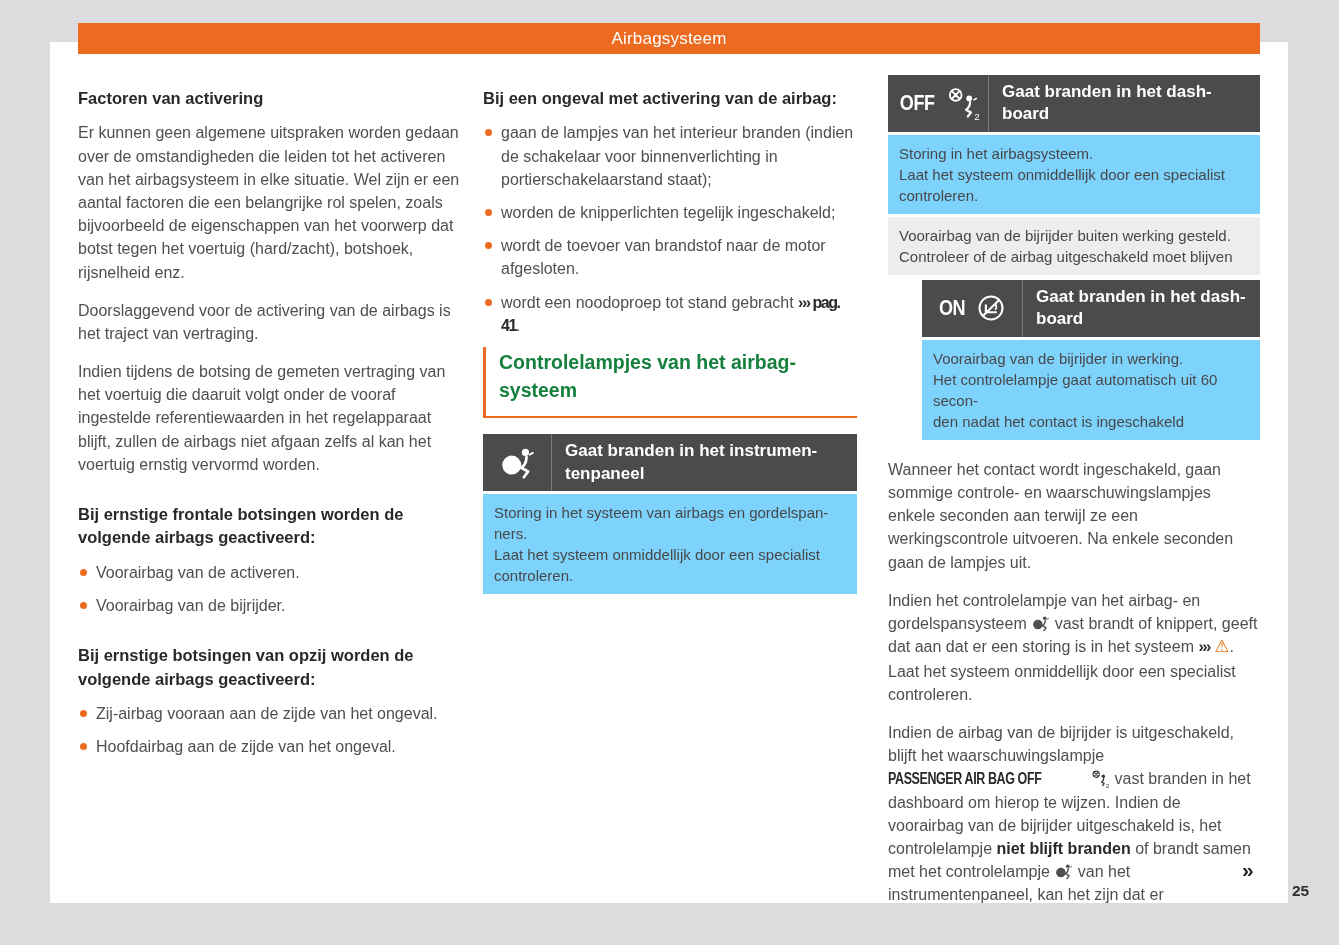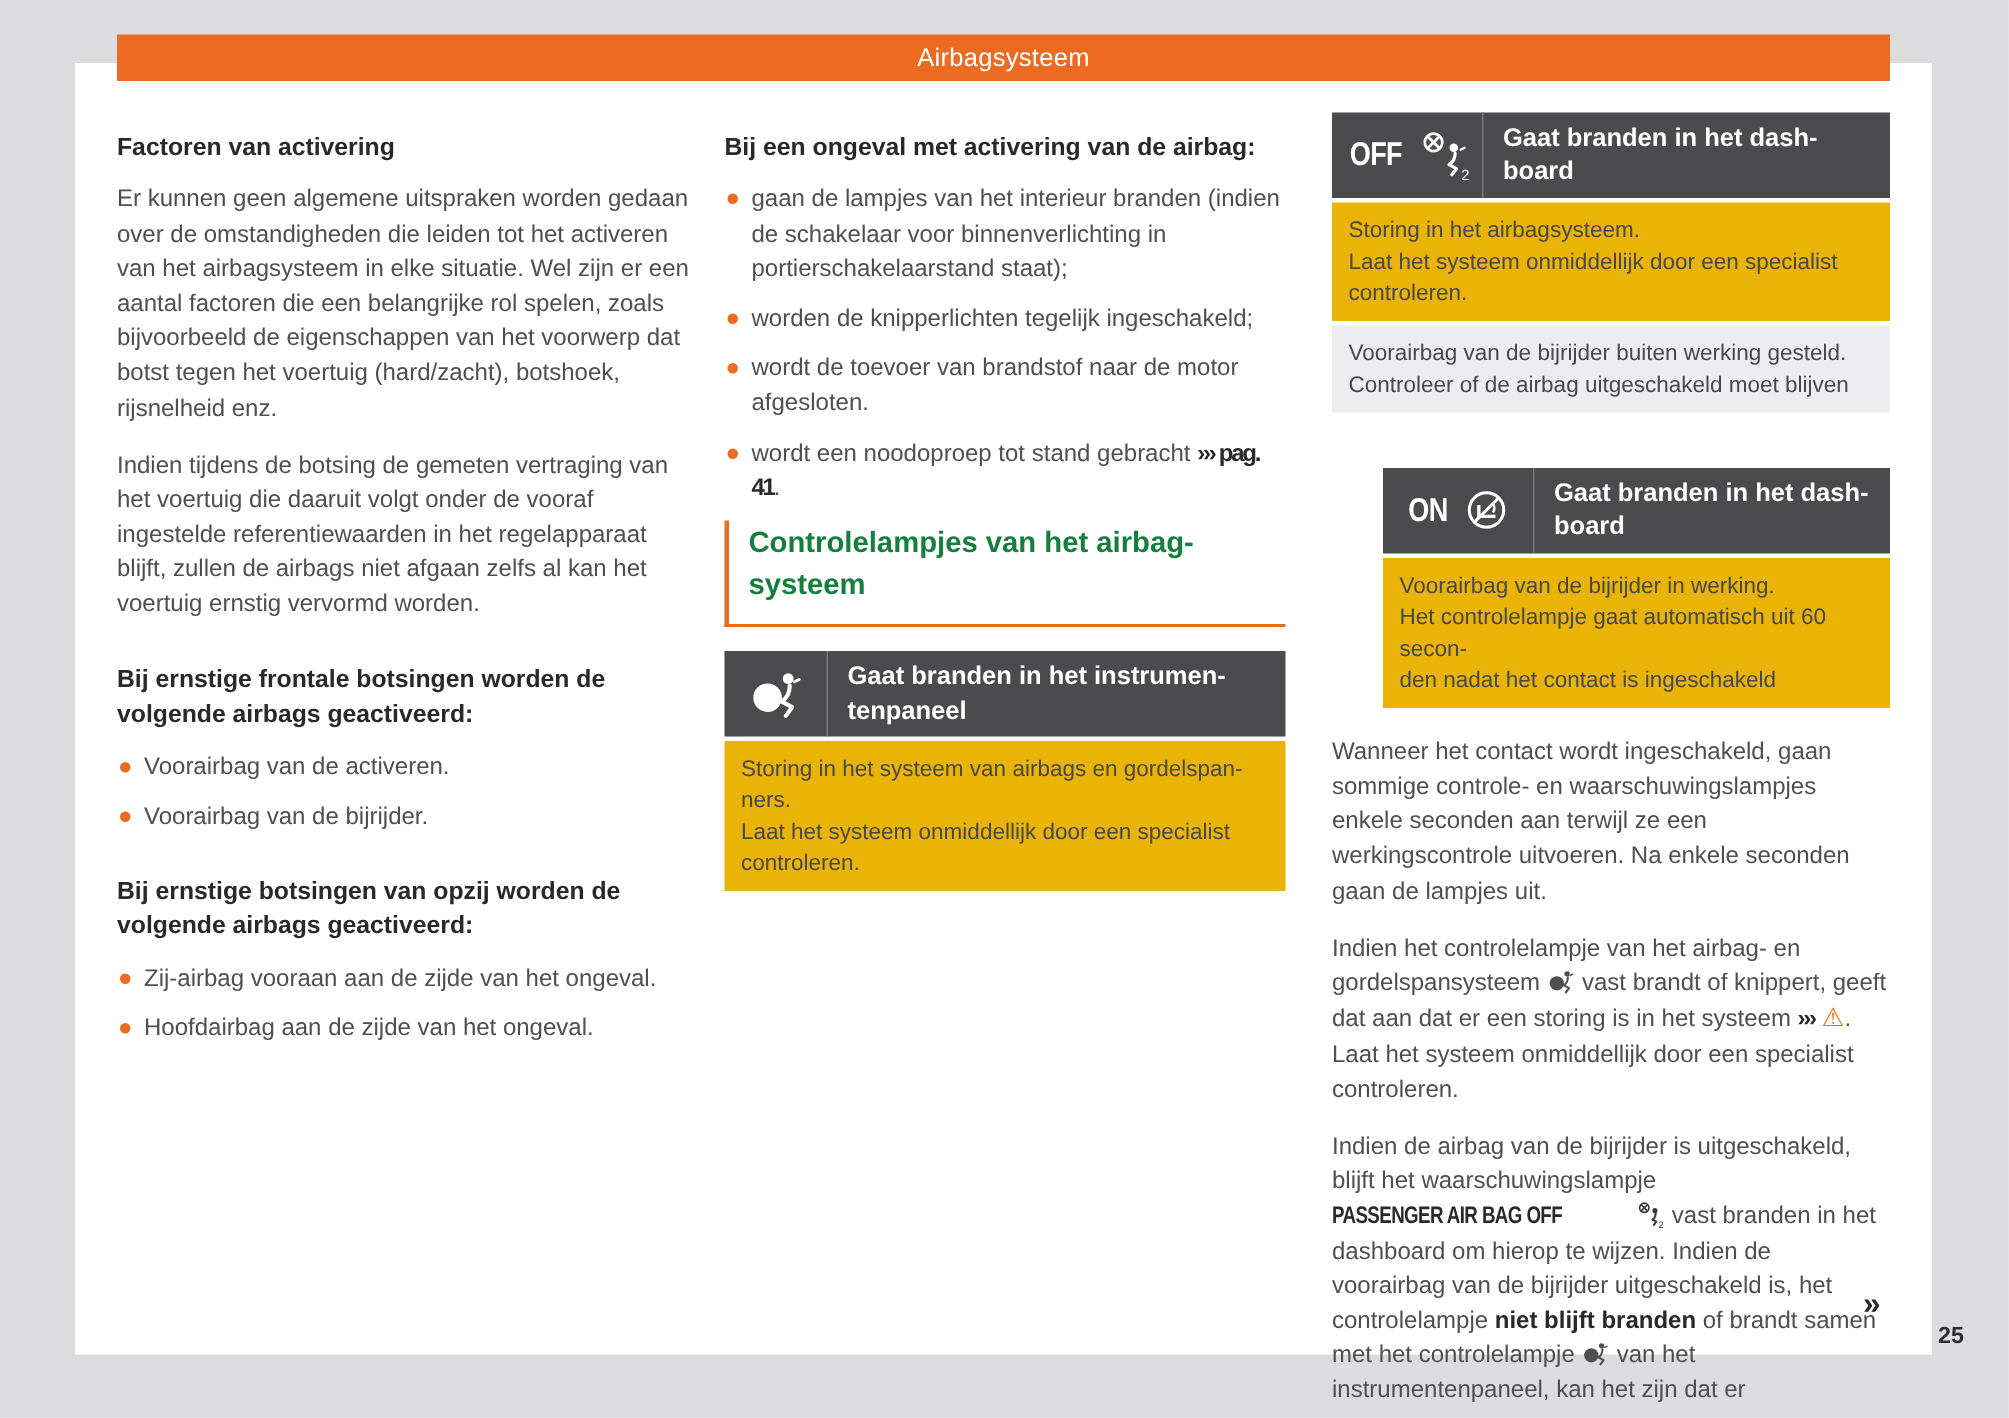--- a/index.html
+++ b/index.html
@@ -27,24 +27,24 @@
   .subsection { border-left:3px solid #ec6b20; border-bottom:2px solid #ec6b20;
     padding:2px 0 12px 13px; font-size:19.5px; font-weight:700; color:#15803d;
     line-height:1.42; white-space:pre-line; margin:0 0 16px; }
 
   .itable { margin:0; }
   .itable-header { background:#4b4b4d; color:#ffffff; display:flex; min-height:55px; align-items:stretch; }
   .icon-cell { display:flex; align-items:center; justify-content:center; gap:6px; border-right:1px solid #79797c; flex:0 0 auto; }
   .icon-cell.w68 { width:68px; } .icon-cell.w100 { width:100px; }
   .head-cell { flex:1; display:flex; align-items:center; padding:6px 4px 6px 13px;
     font-weight:700; font-size:17px; line-height:1.32; white-space:pre-line; }
-  .itable-row { background:#eab308; padding:8px 11px; font-size:15px; line-height:1.4;
+  .itable-row { background:#7dd3fc; padding:8px 11px; font-size:15px; line-height:1.4;
     color:#48484a; white-space:pre-line; margin-top:3px; }
   .itable-row.light { background:#ededef; }
-  .tbl-gap { margin-top:37px;padding-left:34px; }
+  .tbl-gap { margin-top:5px;padding-left:34px; }
 
   .onoff { display:inline-block; transform:scaleX(.82); transform-origin:center; font-weight:700; font-size:22px; letter-spacing:-.5px; }
   .pab-off { display:inline-block; transform:scaleX(.78); transform-origin:left center; font-weight:700; color:#29292b; letter-spacing:-.5px; white-space:nowrap; }
   .ref { font-weight:700; color:#29292b; letter-spacing:-1.5px; }
   .bold-dark { font-weight:700; color:#29292b; }
   .warn { color:#e8720c; font-size:17px; }
   .inline-ic { vertical-align:-4px; }
 
   .cont-marker { position:absolute; left:1192px; top:816px; font-weight:700; font-size:21px; color:#29292b; letter-spacing:-2px; }
   .page-num { position:absolute; left:1292px; top:882px; font-weight:700; font-size:15.5px; color:#2e2e30; }
@@ -55,20 +55,21 @@
 <div class="canvas">
   <div class="page">
 
     <div class="title-bar">
       <span>Airbagsysteem</span>
     </div>
 
     <div class="col col1">
       <div class="h-bold">Factoren van activering</div>
       <p class="body">Er kunnen geen algemene uitspraken worden gedaan over de omstandigheden die leiden tot het activeren van het airbagsysteem in elke situatie. Wel zijn er een aantal factoren die een belangrijke rol spelen, zoals bijvoorbeeld de eigenschappen van het voorwerp dat botst tegen het voertuig (hard/zacht), botshoek, rijsnelheid enz.</p>
+      <p class="body">Doorslaggevend voor de activering van de airbags is het traject van vertraging.</p>
       <p class="body">Indien tijdens de botsing de gemeten vertraging van het voertuig die daaruit volgt onder de vooraf ingestelde referentiewaarden in het regelapparaat blijft, zullen de airbags niet afgaan zelfs al kan het voertuig ernstig vervormd worden.</p>
 
       <div class="h-bold h-gap">Bij ernstige frontale botsingen worden de volgende airbags geactiveerd:</div>
       <ul class="dots">
         <li>Voorairbag van de activeren.</li>
         <li>Voorairbag van de bijrijder.</li>
       </ul>
 
       <div class="h-bold h-gap">Bij ernstige botsingen van opzij worden de volgende airbags geactiveerd:</div>
       <ul class="dots">

